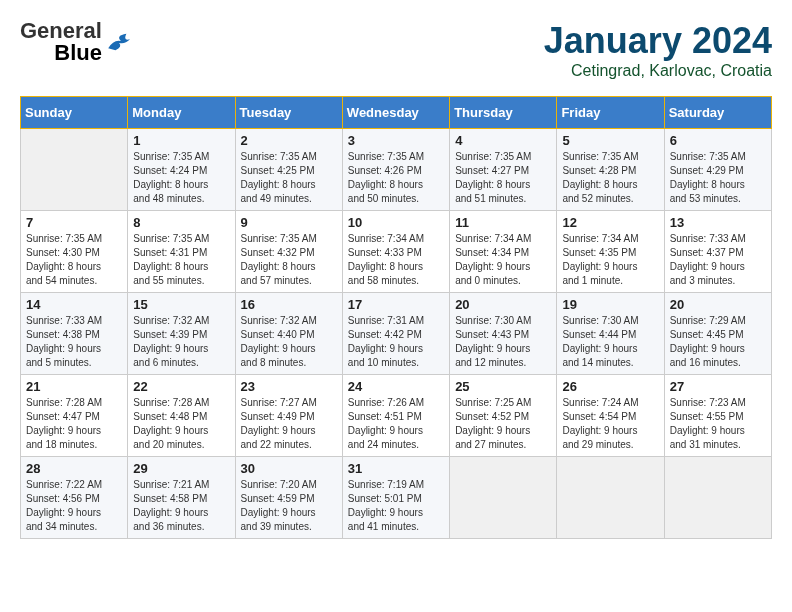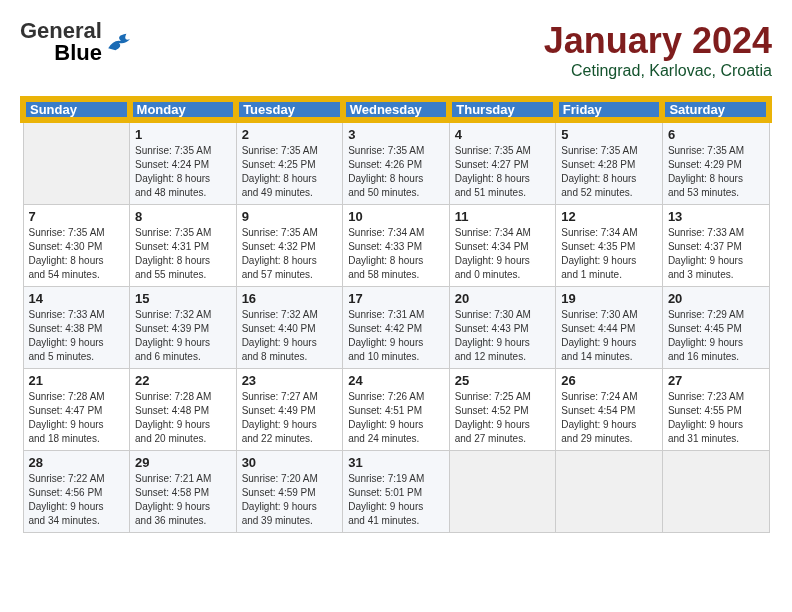--- a/index.html
+++ b/index.html
@@ -42,39 +42,39 @@
       display: flex;
       align-items: center;
       text-align: right;
     }
     .title-area {
       text-align: right;
     }
     .month-title {
       font-size: 36px;
       font-weight: bold;
-      color: #7f1d1d;
+      color: #0c4a6e;
     }
     .location-title {
       font-size: 16px;
       color: #14532d;
     }
     .calendar {
       width: 100%;
       border-collapse: collapse;
       font-size: 11px;
     }
     .calendar thead tr th {
       background-color: #3a7dc9;
       color: white;
-      padding: 0 4px;
+      padding: 8px 4px;
       text-align: left;
       font-size: 13px;
       font-weight: bold;
-      border: 6px solid #eab308;
+      border: 1px solid #eab308;
     }
     .calendar tbody tr td {
       border: 1px solid #ccc;
       padding: 4px 5px;
       vertical-align: top;
       width: calc(100% / 7);
       min-height: 80px;
       background: #fff;
     }
     .calendar tbody tr:nth-child(odd) td {

